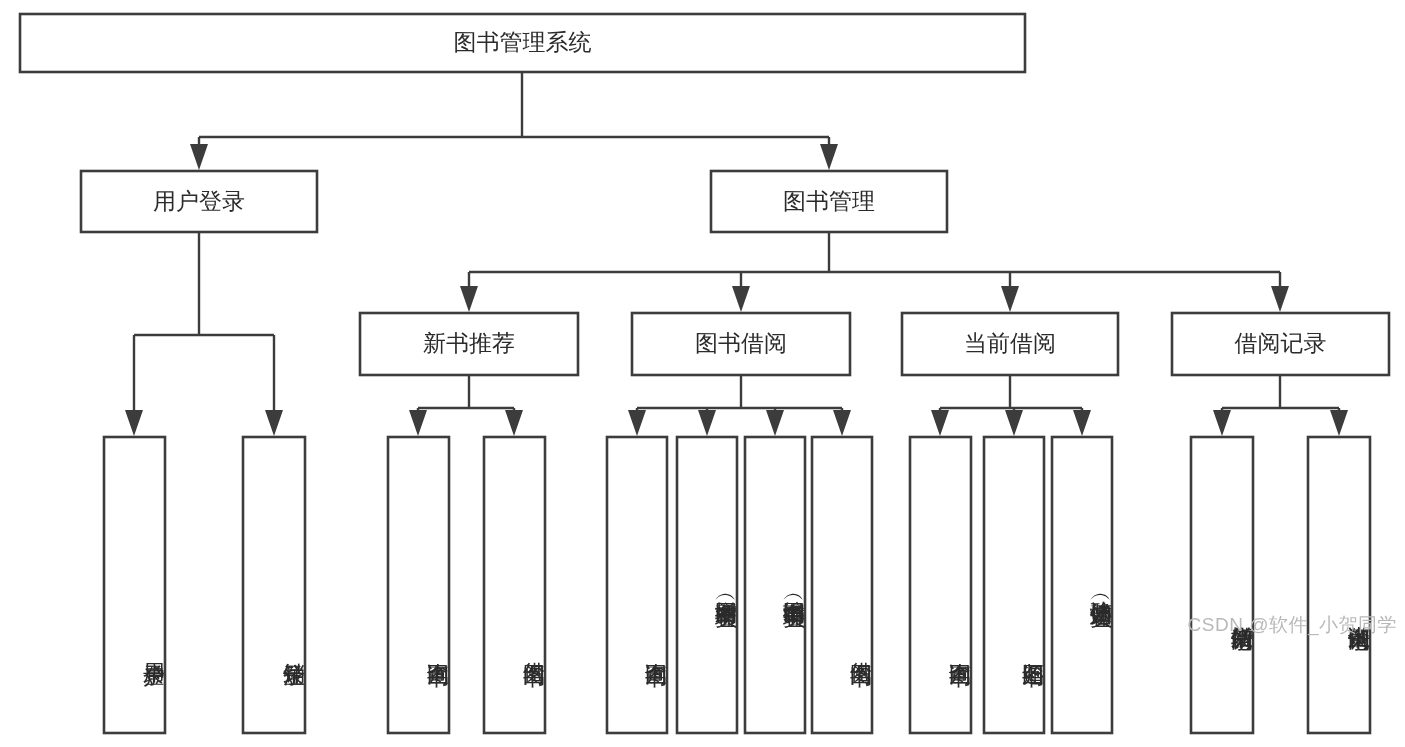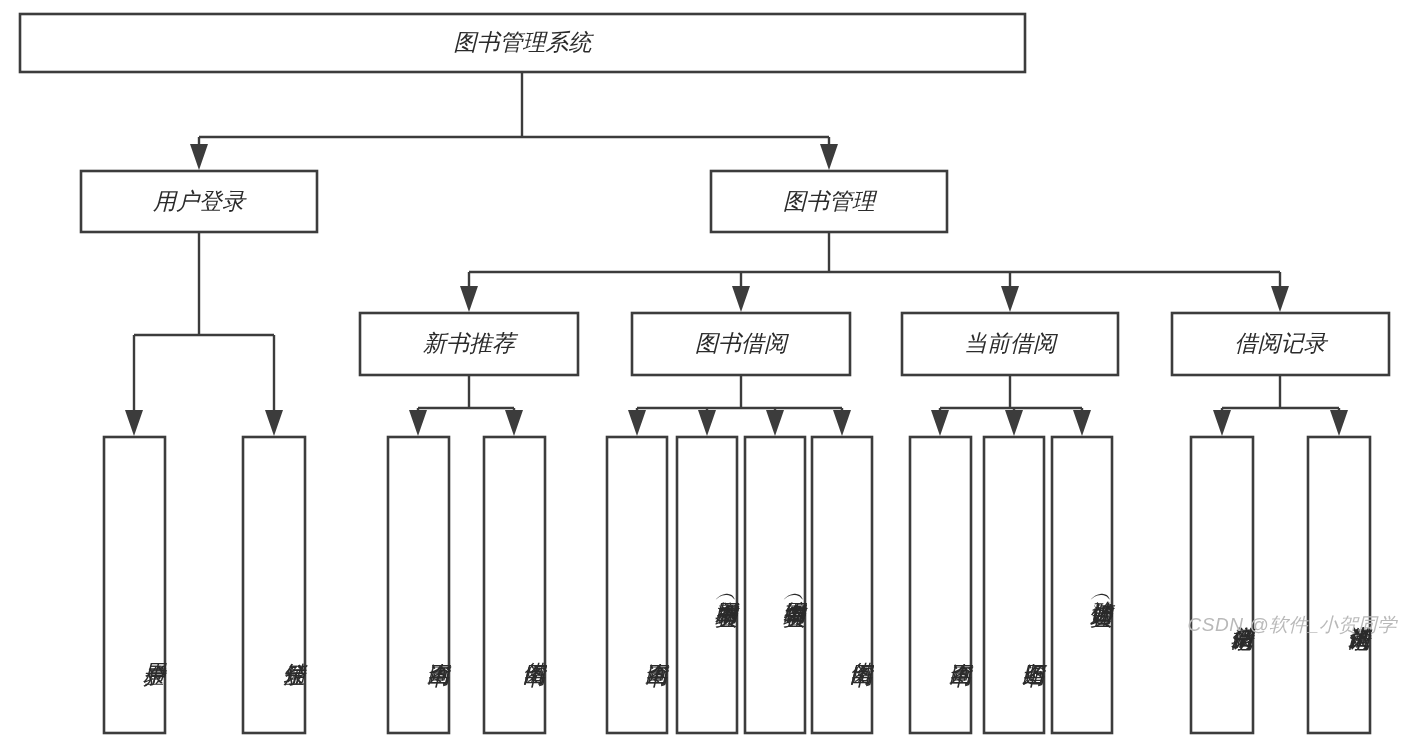--- a/index.html
+++ b/index.html
@@ -12,21 +12,20 @@
     width: 1405px;
     height: 747px;
     font-family: "Liberation Sans", "DejaVu Sans", sans-serif;
     overflow: hidden;
   }
   #diagram-root {
     position: relative;
     width: 1405px;
     height: 642px;
     background: #ffffff;
-    font-style: italic;
   }
   svg#flow-svg {
     position: absolute;
     left: 0;
     top: 0;
     width: 1405px;
     height: 747px;
     display: block;
   }
   .node-rect {

